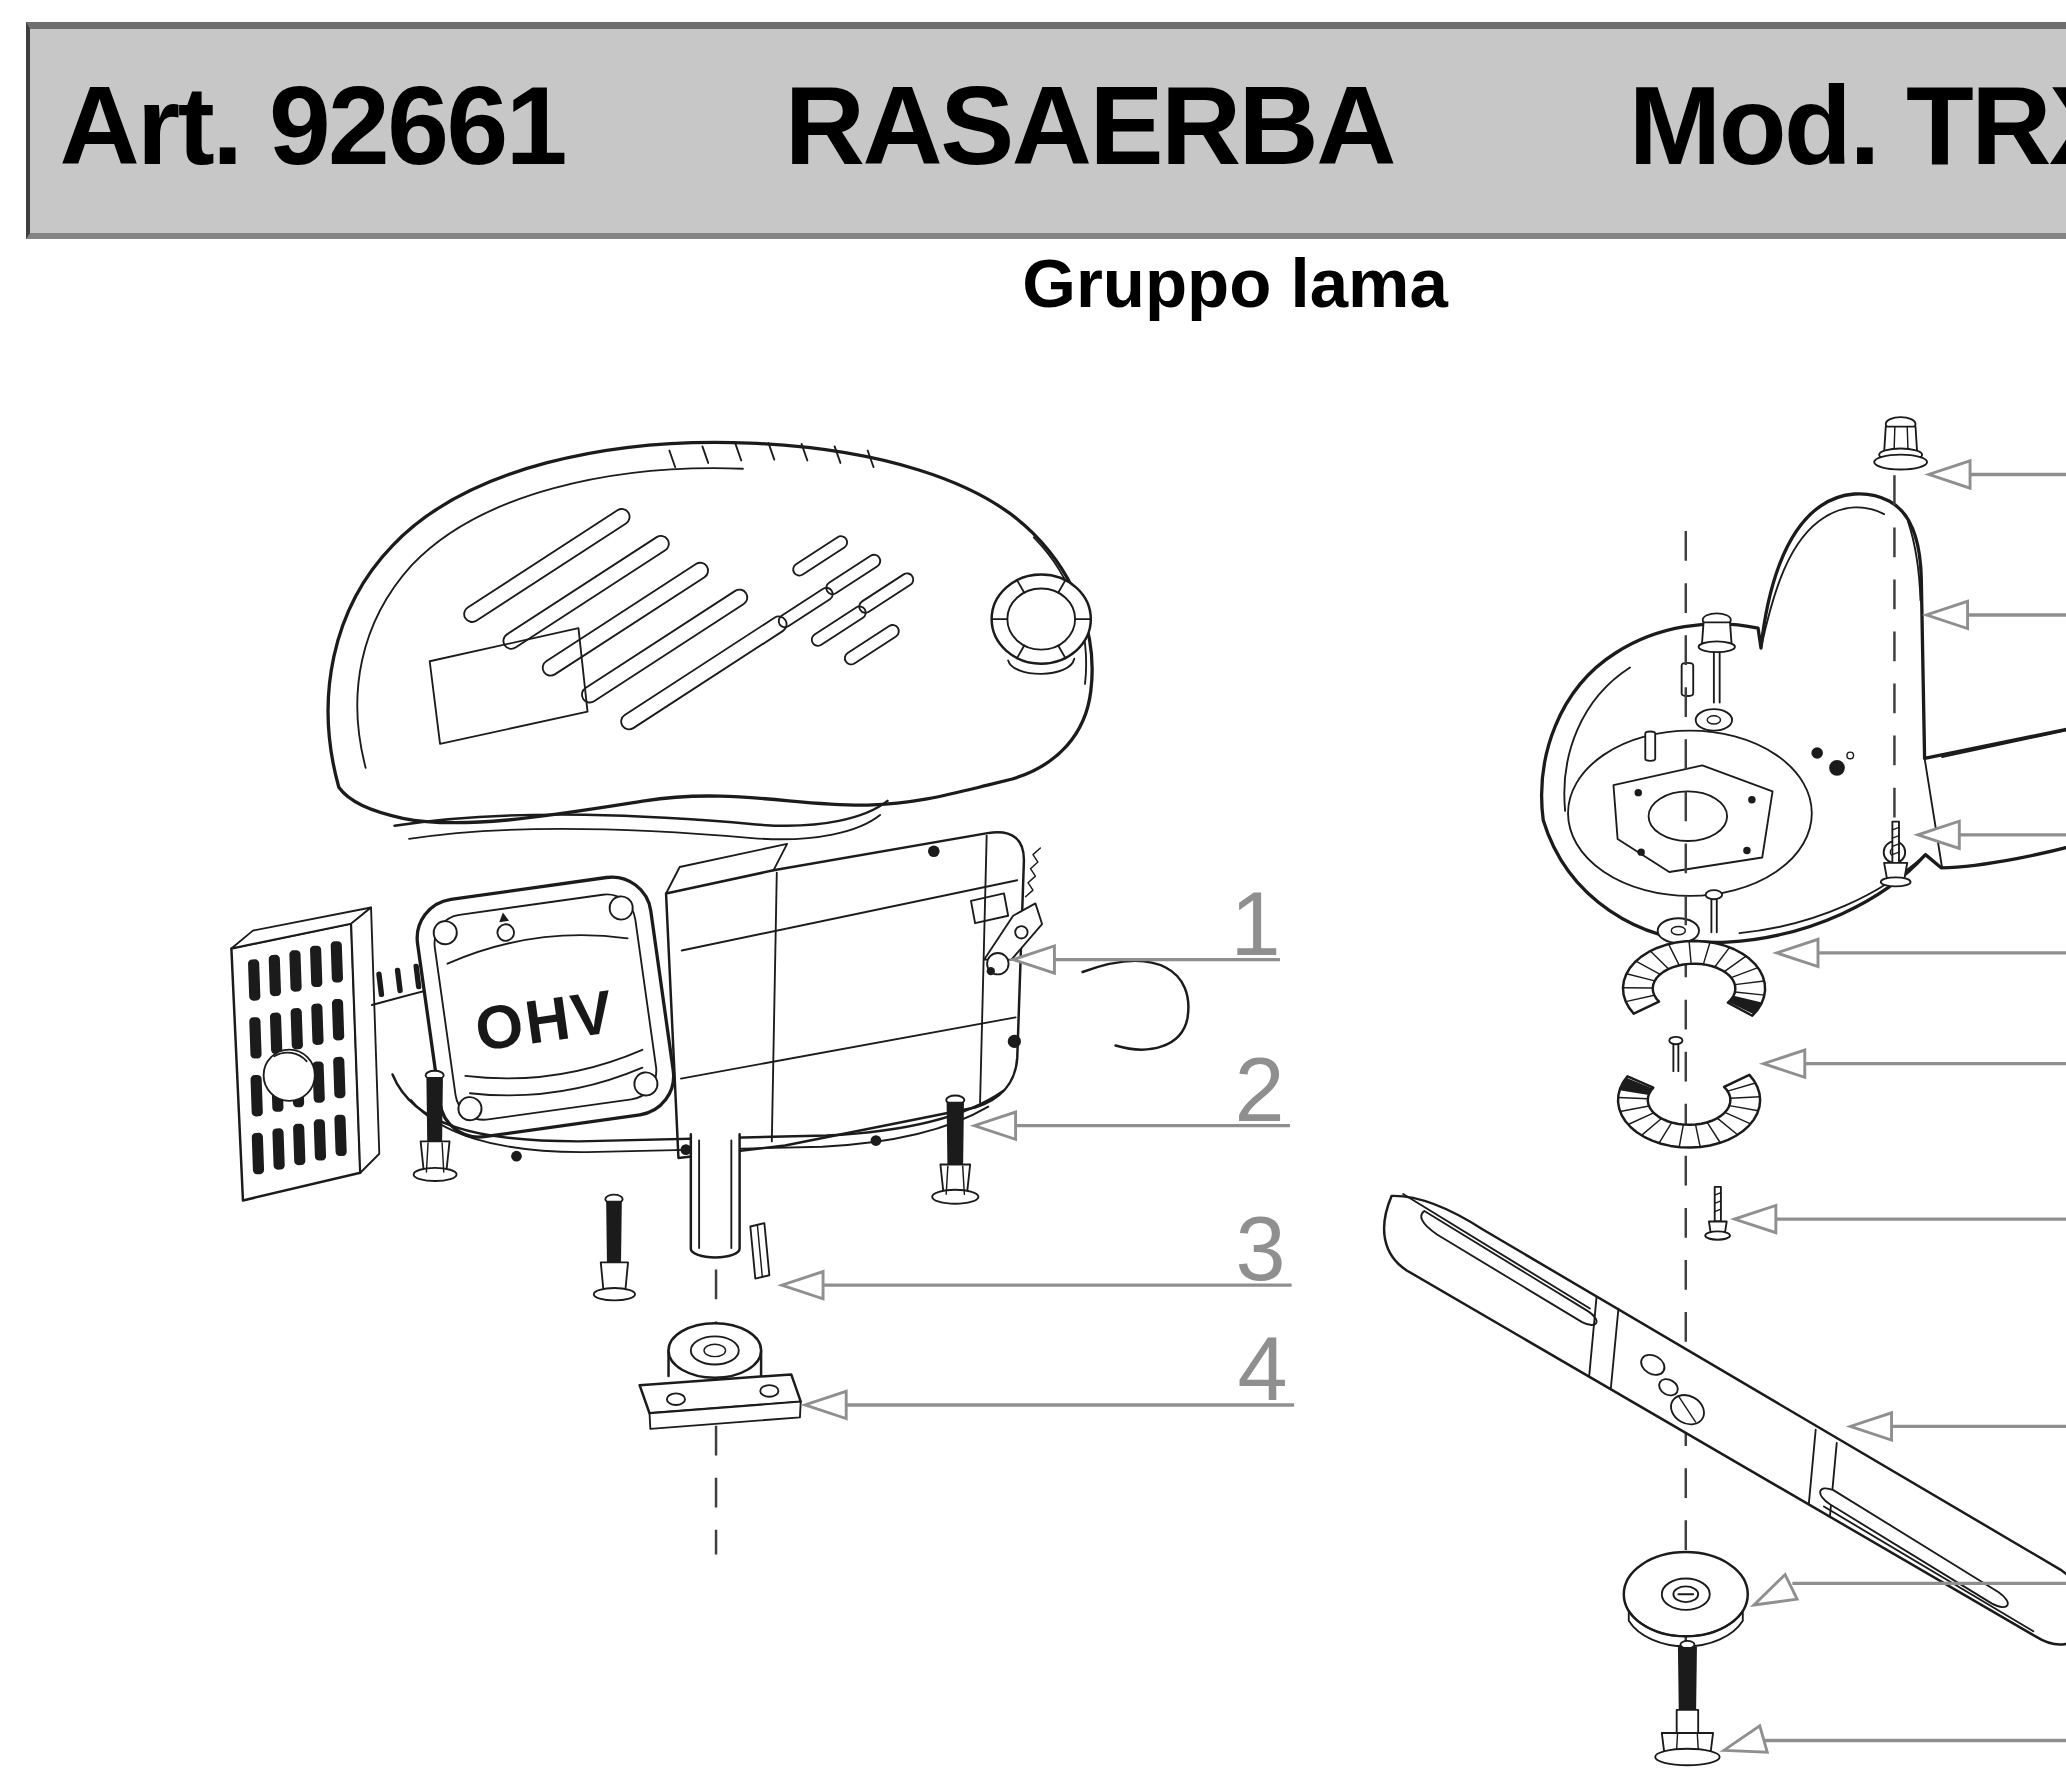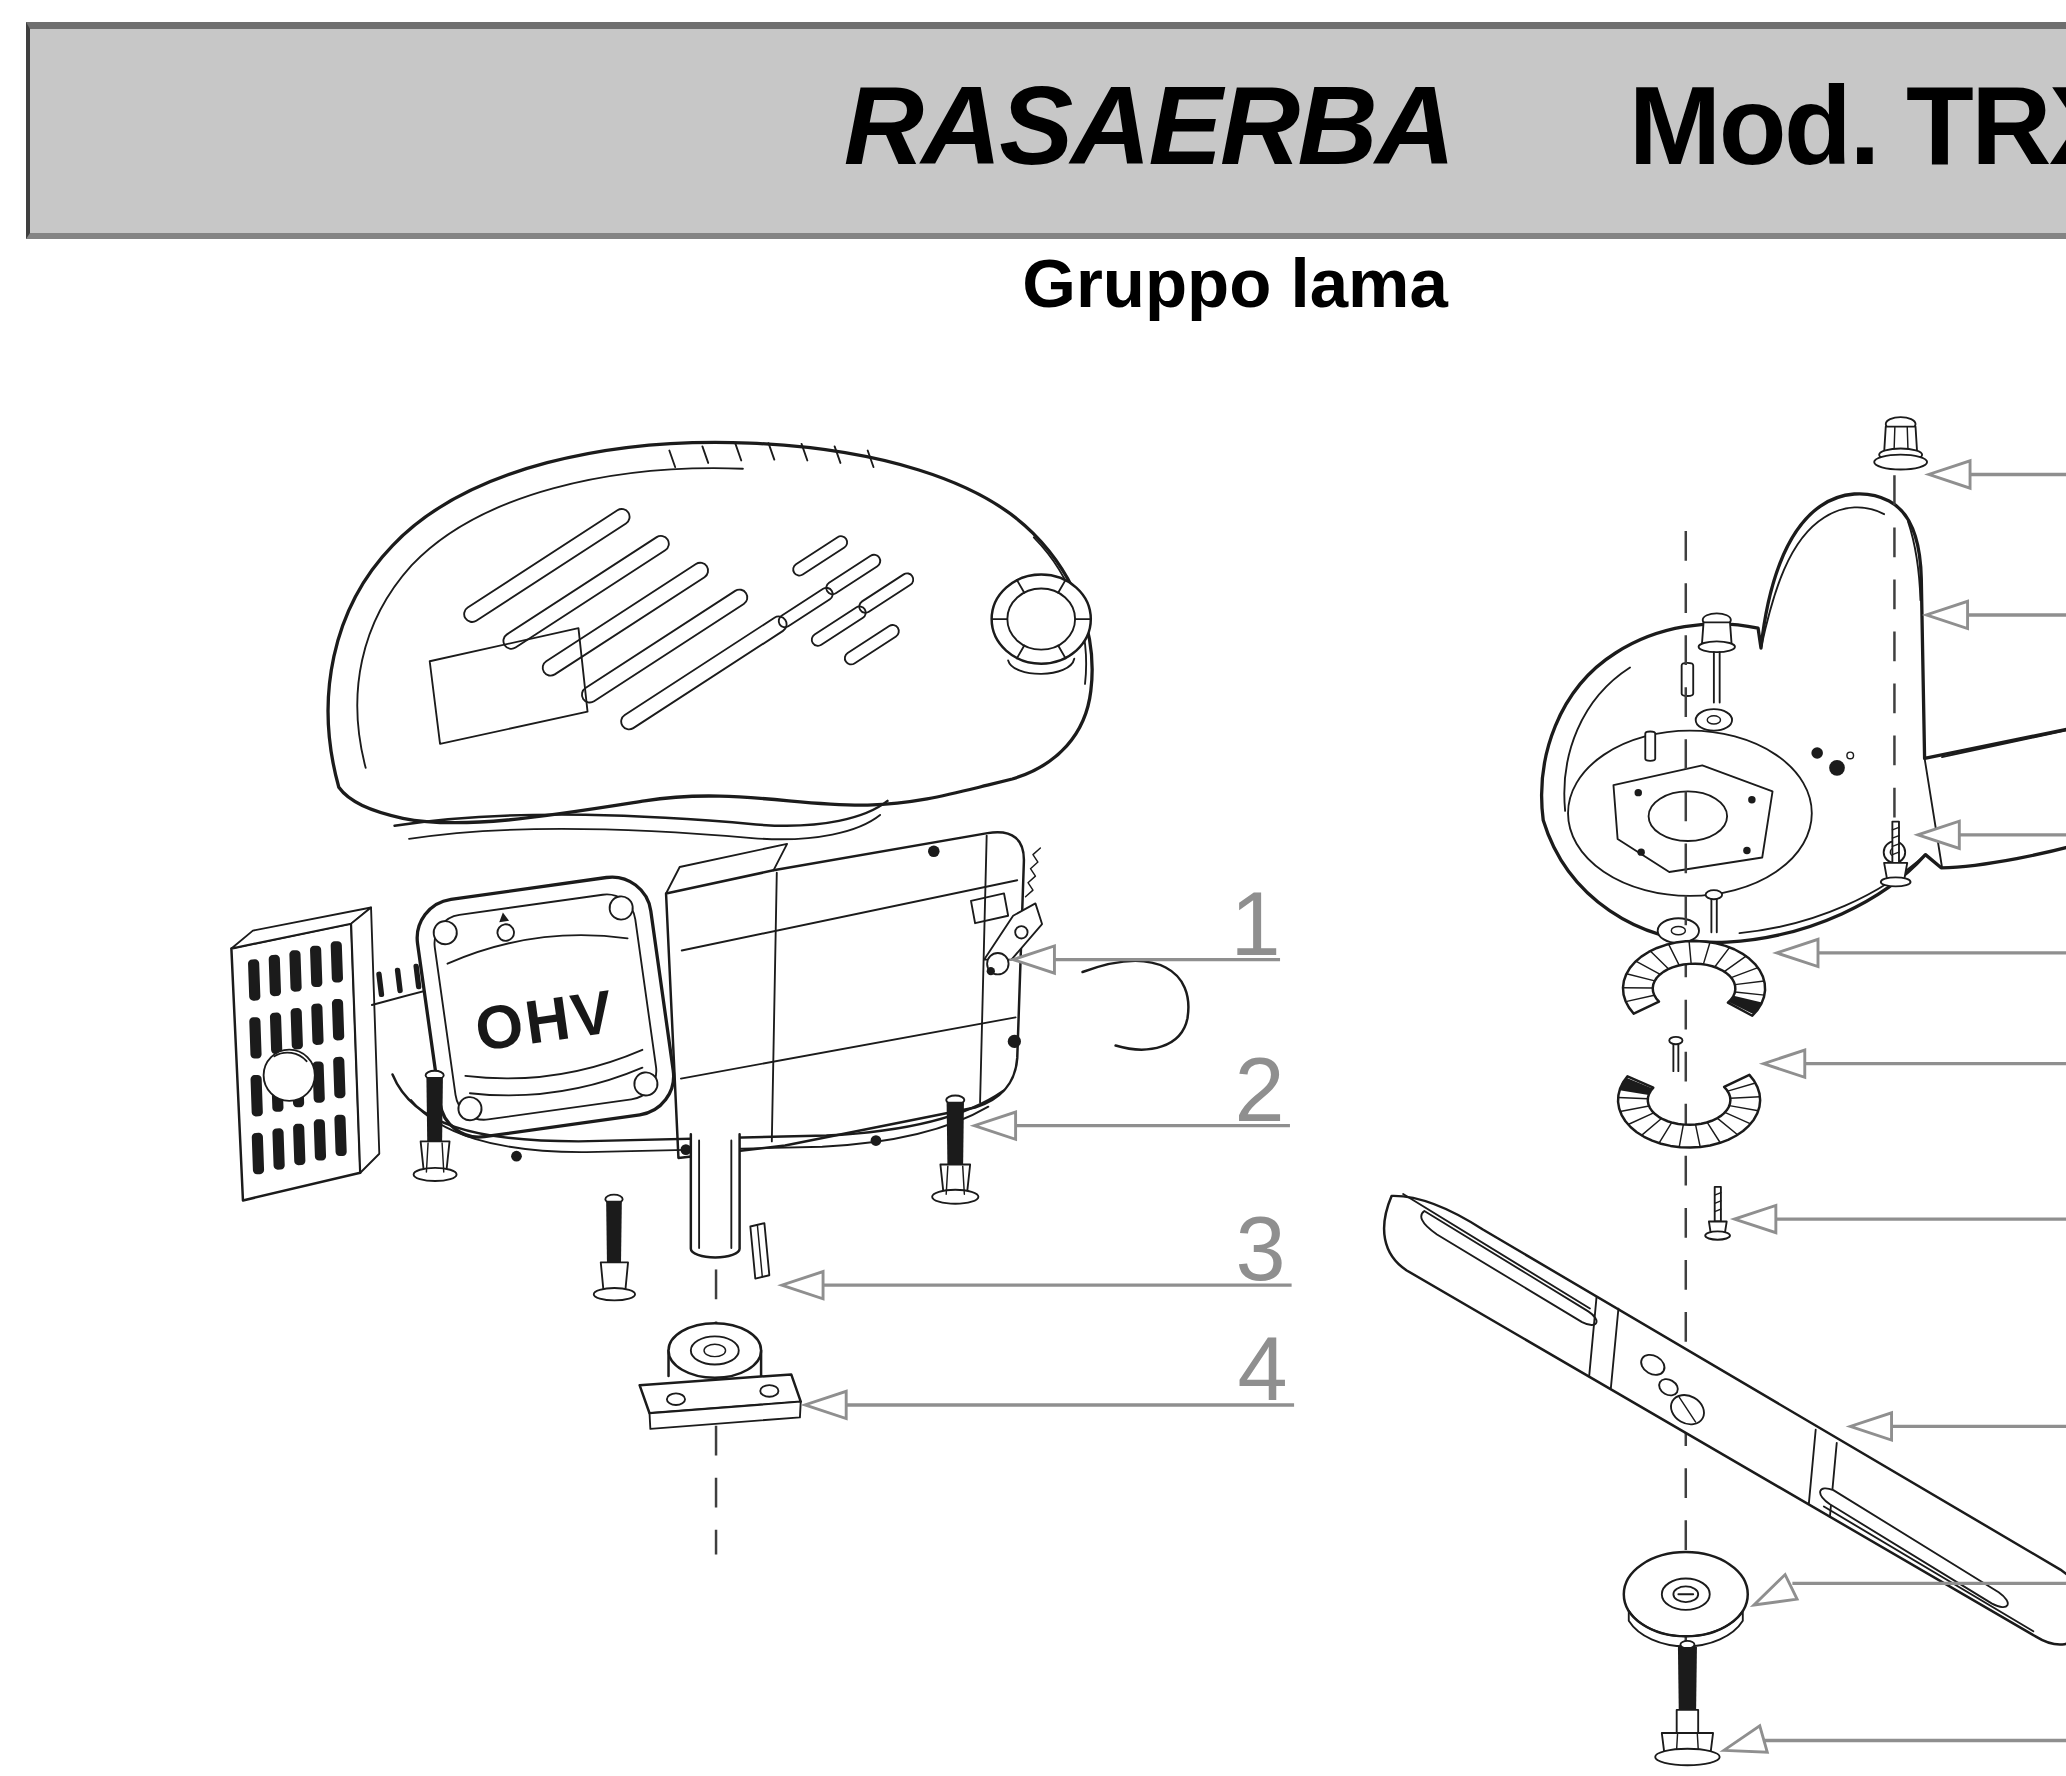--- a/index.html
+++ b/index.html
@@ -17,21 +17,21 @@
     border-top:7.4px solid #6f6f6f;border-bottom:6.6px solid #848484;
     border-left:4.1px solid #3f3f3f;border-right:4.1px solid #8a8a8a;
     box-sizing:border-box;
   }
   .header-text{
     position:absolute;top:50%;transform:translateY(-54%);
     font-weight:bold;font-size:111px;letter-spacing:-2.5px;color:var(--txt);
     white-space:nowrap;line-height:1;
   }
   .hdr-art{left:29px;}
-  .hdr-title{left:1118px;transform:translate(-50%,-54%);font-style:italic;}
+  .hdr-title{left:1059px;transform:translate(-50%,-54%);}
   .hdr-model{right:25px;}
   .subtitle{
     position:absolute;left:0;top:243px;width:100%;text-align:center;
     font-weight:bold;font-size:69px;color:var(--txt);line-height:1.2;
   }
   svg{position:absolute;left:0;top:0;}
   .art{stroke:var(--ink);fill:none;stroke-linecap:round;stroke-linejoin:round;}
   .w8{stroke-width:8px;} .w6{stroke-width:6px;} .w4{stroke-width:4.5px;} .w3{stroke-width:3.5px;}
   .fillw{fill:#ffffff;} .filld{fill:#1b1b1b;stroke:none;}
   .dash{stroke:var(--dash);stroke-width:6px;fill:none;stroke-dasharray:72 54;}
@@ -39,20 +39,21 @@
   .arrowhead{fill:#ffffff;stroke:var(--callout);stroke-width:7px;stroke-linejoin:miter;}
   .part-num{fill:var(--callout);font-family:"Liberation Sans",sans-serif;
     font-size:218px;letter-spacing:-8px;}
   .ohv{font-family:"Liberation Sans",sans-serif;font-weight:bold;font-size:148px;
     fill:#181818;letter-spacing:6px;}
 </style>
 </head>
 <body>
 
 <div class="header-bar">
+  <div class="header-text hdr-art">Art. 92661</div>
   <div class="header-text hdr-title">RASAERBA</div>
   <div class="header-text hdr-model">Mod. TRX-531H</div>
 </div>
 <div class="subtitle">Gruppo lama</div>
 
 <svg id="diagram" width="2470" height="1777" viewBox="0 0 5978 4300" xmlns="http://www.w3.org/2000/svg">
 
   <g>
 
     <g>

